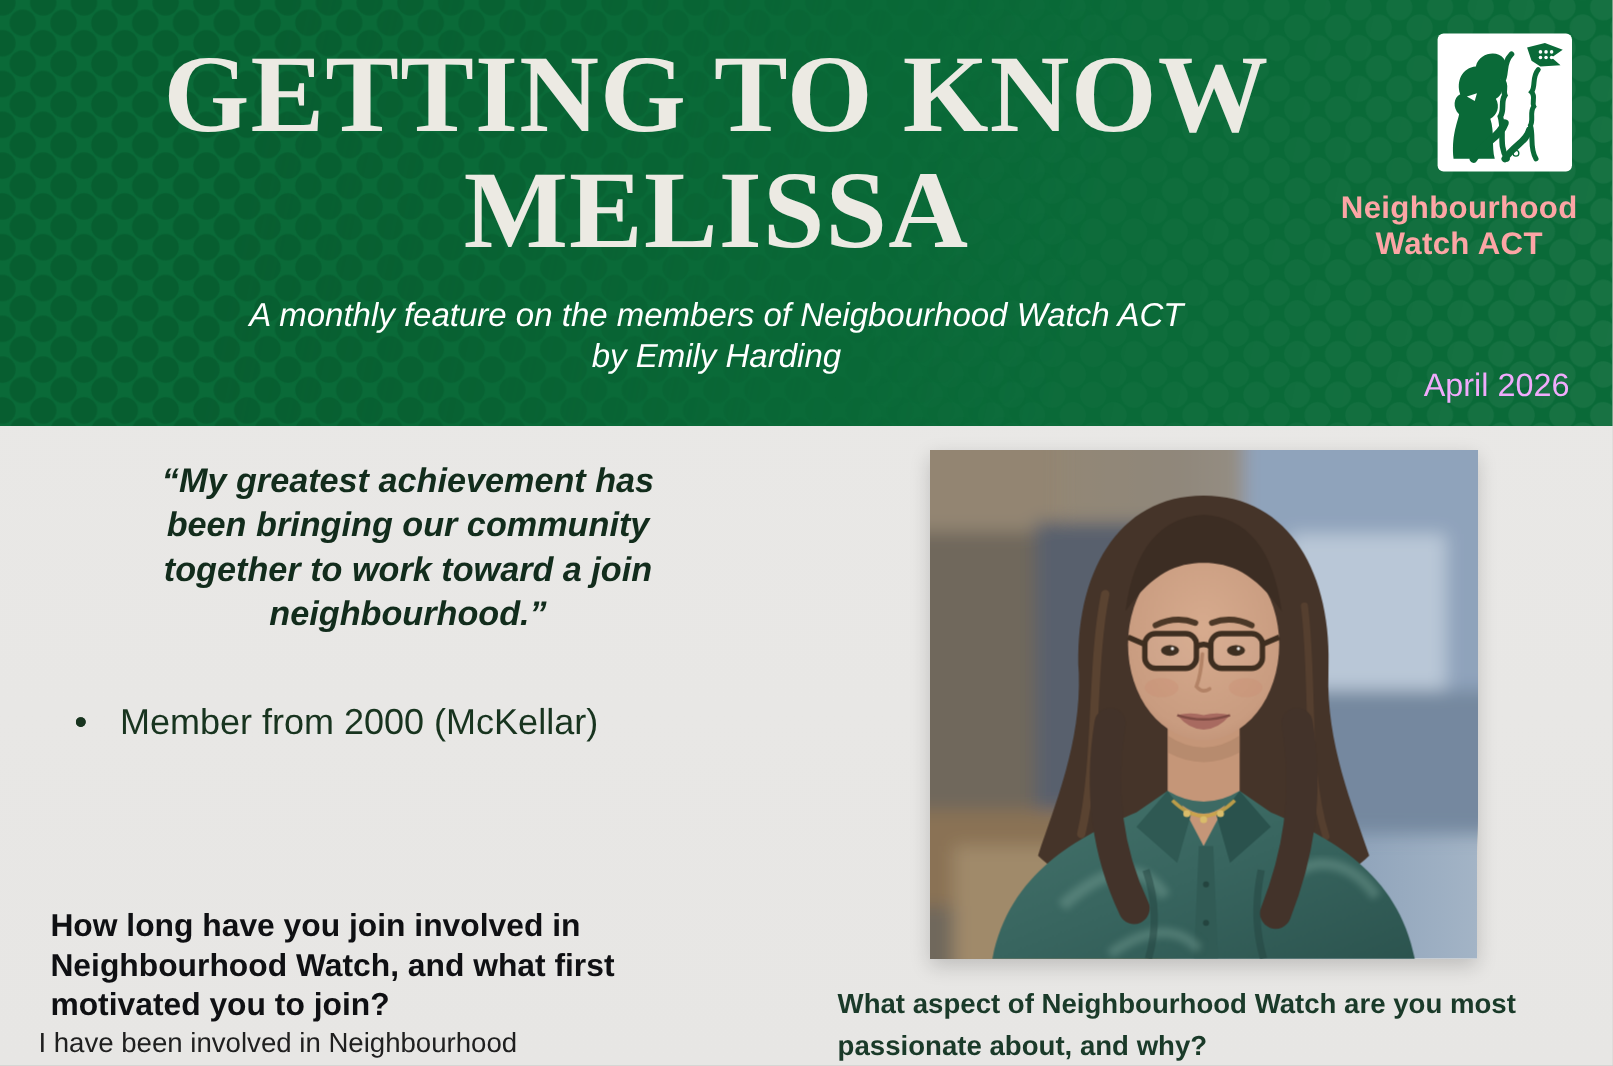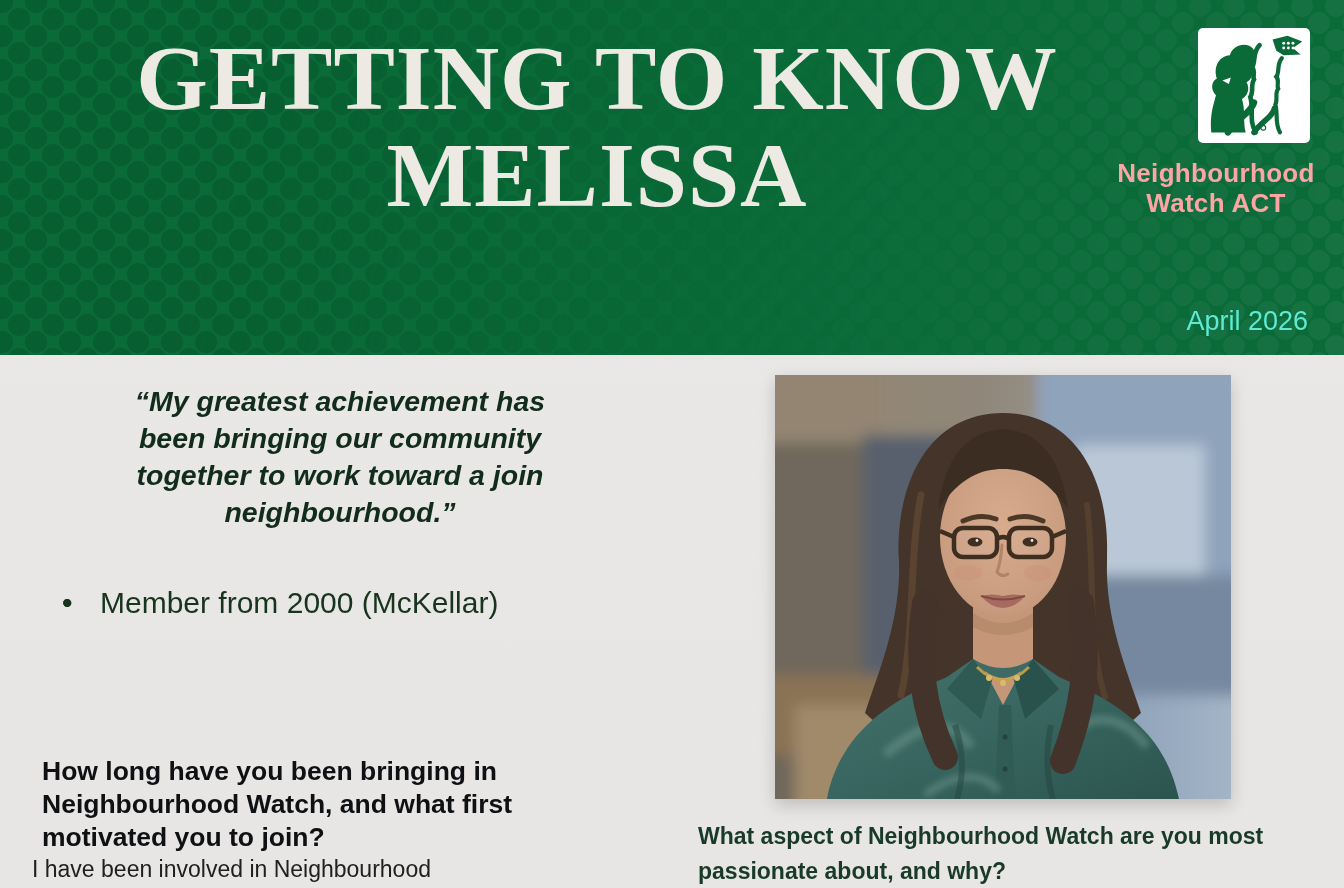--- a/index.html
+++ b/index.html
@@ -26,21 +26,21 @@
   .title{margin:30px 0 0 0;font-family:"Liberation Serif","DejaVu Serif",serif;font-weight:700;
          color:#eceae3;font-size:92px;line-height:97px;letter-spacing:1px;}
   .title span{display:block;}
   .subtitle{margin:22px 0 0 0;color:#fff;font-style:italic;font-size:27.5px;line-height:34px;font-weight:400;}
   .subtitle span{display:block;}
   .logo-box{position:absolute;right:34px;top:28px;width:112px;height:115px;background:#fff;border-radius:5px;
             display:flex;align-items:center;justify-content:center;}
   .logo-text{position:absolute;right:8px;top:158px;width:240px;text-align:center;color:#fca5a5;
              font-weight:700;font-size:26px;line-height:30px;letter-spacing:.3px;}
   .logo-text span{display:block;}
-  .issue-date{position:absolute;right:36px;top:306px;color:#5eead4;font-size:27px;}
+  .issue-date{position:absolute;right:36px;top:306px;color:#f0abfc;font-size:27px;}
   
   .main{position:absolute;left:0;top:355px;width:1344px;height:533px;}
   .quote{position:absolute;left:30px;top:28px;width:620px;margin:0;color:#122c1c;
          font-weight:700;font-style:italic;font-size:28.5px;line-height:37px;text-align:center;}
   .quote-inner{display:inline-block;max-width:480px;}
   .facts{position:absolute;left:62px;top:228px;width:520px;margin:0;padding:0;list-style:none;
          color:#18341f;font-size:30px;line-height:40px;}
   .facts li{position:relative;padding-left:38px;max-width:500px;}
   .facts li .bullet{position:absolute;left:0;top:0;}
   .question{margin:0;font-weight:700;}
@@ -57,20 +57,24 @@
 
   <header class="header">
     <div class="dots"></div>
     <div class="dots2"></div>
 
     <div class="title-wrap">
       <h1 class="title">
         <span>GETTING TO KNOW</span>
         <span>MELISSA</span>
       </h1>
+      <p class="subtitle">
+        <span>A monthly feature on the members of Neigbourhood Watch ACT</span>
+        <span>by Emily Harding</span>
+      </p>
     </div>
 
     <div class="logo-box">
       <svg width="104" height="107" viewBox="0 0 112 115" aria-hidden="true">
         <g fill="#0a6a38">
           <path d="M10,108 C8,88 13,77 15,68 C9,62 10,53 16,50 C12,38 18,26 30,25 C33,13 49,10 55,18 C60,25 57,33 52,37 C56,43 54,51 48,54 C52,61 49,69 43,72 C47,84 44,97 47,108 Z"></path>
           <path d="M76,8 L92,4 L108,10 L98,17 L106,24 L88,25 L80,20 Z"></path>
         </g>
         <path d="M22,52 l9,-3 l-2,7 z" fill="#fff"></path>
         <g fill="none" stroke="#0a6a38" stroke-linecap="round">
@@ -108,21 +112,21 @@
     <ul class="facts">
       <li>
         <span class="bullet">•</span>
       </li>
       <li>
         <span class="bullet">•</span>
         <span>Member from 2000 (McKellar)</span>
       </li>
     </ul>
 
-    <h3 class="question q1">How long have you been bringing in Neighbourhood Watch, and what first motivated you to join?</h3>
+    <h3 class="question q1">How long have you join involved in Neighbourhood Watch, and what first motivated you to join?</h3>
     <p class="a1">I have been involved in Neighbourhood</p>
 
     <figure class="photo">
       <svg width="456" height="424" viewBox="0 0 456 424" aria-hidden="true">
         <defs>
           <linearGradient id="bgg" x1="0" y1="0" x2="1" y2="0">
             <stop offset="0" stop-color="#8a8174"></stop>
               <stop offset="0.22" stop-color="#6e6c66"></stop>
             <stop offset="0.45" stop-color="#646c78"></stop>
               <stop offset="0.72" stop-color="#8ba0b8"></stop>

